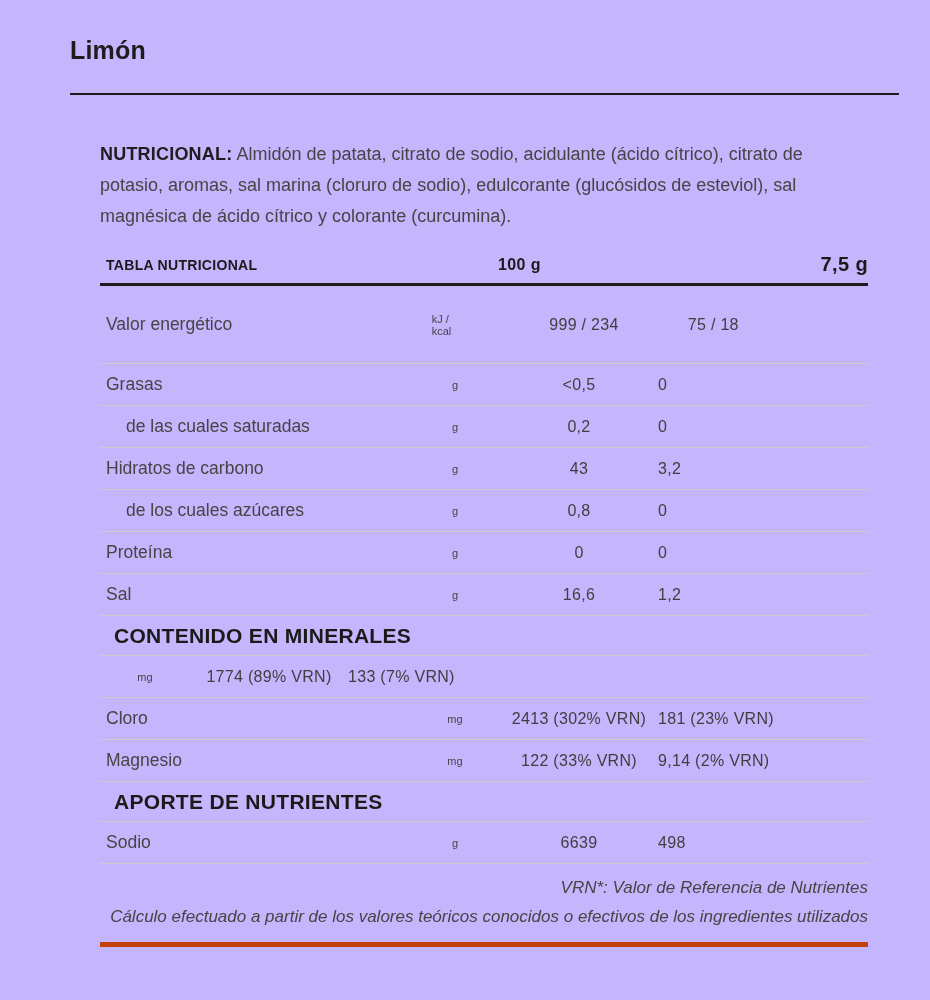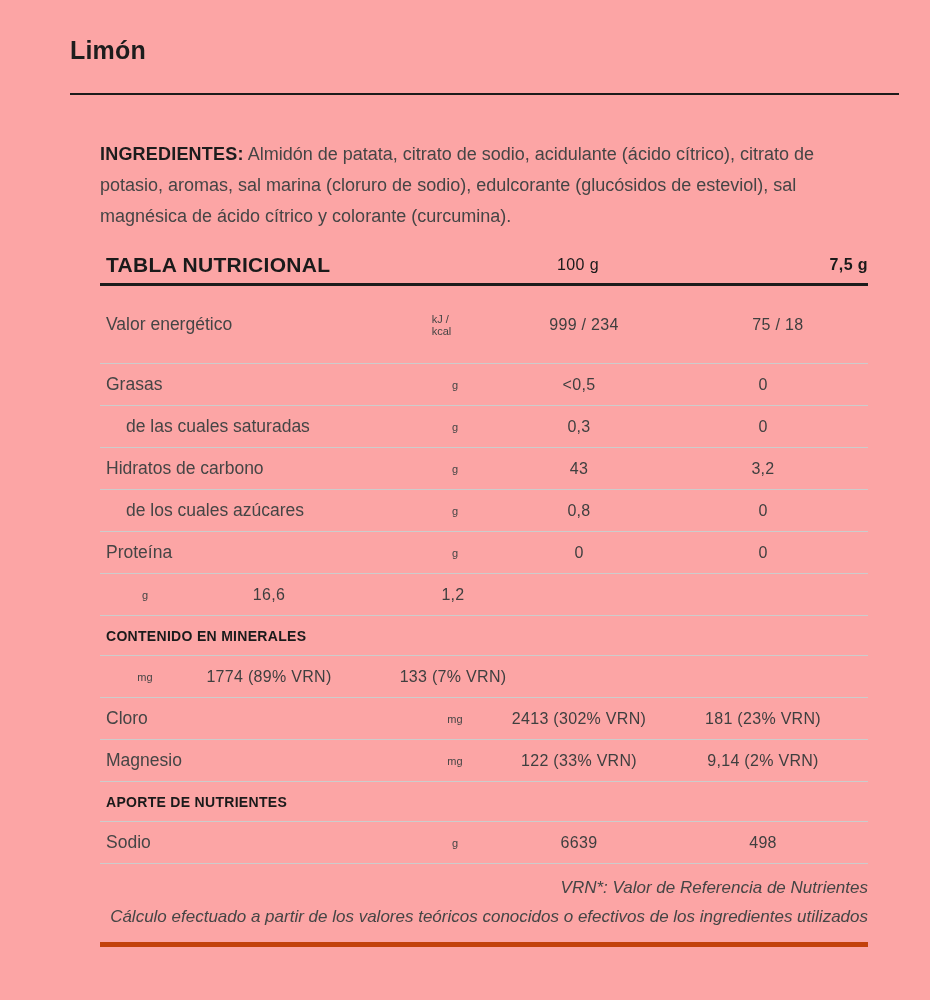--- a/index.html
+++ b/index.html
@@ -4,21 +4,21 @@
 <style>
   html, body {
     margin: 0;
     padding: 0;
     background: #ffffff;
   }
   .page {
     position: relative;
     width: 930px;
     height: 1000px;
-    background: #fca5a5;
+    background: #c4b5fd;
     font-family: "Liberation Sans", sans-serif;
     color: #414141;
     overflow: hidden;
     box-sizing: border-box;
     padding-top: 36px;
   }
   .page-title {
     margin: 0 0 0 70px;
     font-size: 25px;
     font-weight: bold;
@@ -85,77 +85,78 @@
   }
   .c-v100 {
     width: 158px;
     text-align: center;
     font-size: 16px;
     letter-spacing: 0.3px;
     color: #3f3f3f;
   }
   .c-v75 {
     width: 210px;
-    text-align: center;
+    text-align: left;
     font-size: 16px;
     letter-spacing: 0.3px;
     color: #3f3f3f;
   }
   .h-title {
     flex: 1;
     padding-left: 6px;
-    font-size: 21px;
+    font-size: 14px;
     font-weight: bold;
     letter-spacing: 0.3px;
     color: #1a1a1a;
   }
   .h-100 {
     width: 160px;
-    text-align: center;
+    text-align: left;
     font-size: 16px;
-    font-weight: normal;
+    font-weight: bold;
     letter-spacing: 0.4px;
     color: #1a1a1a;
   }
   .h-75 {
     width: 210px;
     text-align: right;
-    font-size: 16px;
+    font-size: 20px;
     font-weight: bold;
     letter-spacing: 0.4px;
     color: #1a1a1a;
   }
   .section-label {
     flex: 1;
     padding-left: 6px;
-    font-size: 14px;
-    font-weight: bold;
-    letter-spacing: 0.3px;
-    color: #1a1a1a;
+    font-size: 21px;
+    font-weight: bold;
+    letter-spacing: 0.3px;
+    color: #1a1a1a;
+    margin-left: 8px;
   }
   .tfoot {
     padding: 9px 0 11px 0;
     border-bottom: 5px solid #c2410c;
     text-align: right;
     font-style: italic;
     font-size: 17px;
     line-height: 29px;
     color: #454545;
   }
   .tfoot p { margin: 0; }
 </style>
 </head>
 <body>
 
 <div class="page">
 
   <h1 class="page-title">Limón</h1>
   <hr class="title-rule">
 
-  <p class="ingredients"><b>INGREDIENTES:</b><span> Almidón de patata, citrato de sodio, acidulante (ácido cítrico), citrato de potasio, aromas, sal marina (cloruro de sodio), edulcorante (glucósidos de esteviol), sal magnésica de ácido cítrico y colorante (curcumina).</span></p>
+  <p class="ingredients"><b>NUTRICIONAL:</b><span> Almidón de patata, citrato de sodio, acidulante (ácido cítrico), citrato de potasio, aromas, sal marina (cloruro de sodio), edulcorante (glucósidos de esteviol), sal magnésica de ácido cítrico y colorante (curcumina).</span></p>
 
   <div class="ntable">
 
     <div class="trow head">
       <div class="cell h-title">TABLA NUTRICIONAL</div>
       <div class="cell h-100">100 g</div>
       <div class="cell h-75">7,5 g</div>
     </div>
 
     <div class="trow tall">
@@ -169,21 +170,21 @@
     <div class="trow">
       <div class="cell c-label">Grasas</div>
       <div class="cell c-unit">g</div>
       <div class="cell c-v100">&lt;0,5</div>
       <div class="cell c-v75">0</div>
     </div>
 
     <div class="trow">
       <div class="cell c-label indent">de las cuales saturadas</div>
       <div class="cell c-unit">g</div>
-      <div class="cell c-v100">0,3</div>
+      <div class="cell c-v100">0,2</div>
       <div class="cell c-v75">0</div>
     </div>
 
     <div class="trow">
       <div class="cell c-label">Hidratos de carbono</div>
       <div class="cell c-unit">g</div>
       <div class="cell c-v100">43</div>
       <div class="cell c-v75">3,2</div>
     </div>
 
@@ -195,20 +196,21 @@
     </div>
 
     <div class="trow">
       <div class="cell c-label">Proteína</div>
       <div class="cell c-unit">g</div>
       <div class="cell c-v100">0</div>
       <div class="cell c-v75">0</div>
     </div>
 
     <div class="trow">
+      <div class="cell c-label">Sal</div>
       <div class="cell c-unit">g</div>
       <div class="cell c-v100">16,6</div>
       <div class="cell c-v75">1,2</div>
     </div>
 
     <div class="trow section">
       <div class="cell section-label">CONTENIDO EN MINERALES</div>
     </div>
 
     <div class="trow">

